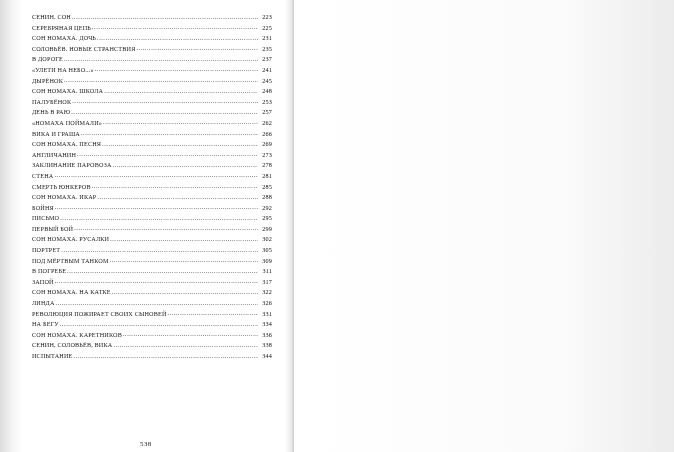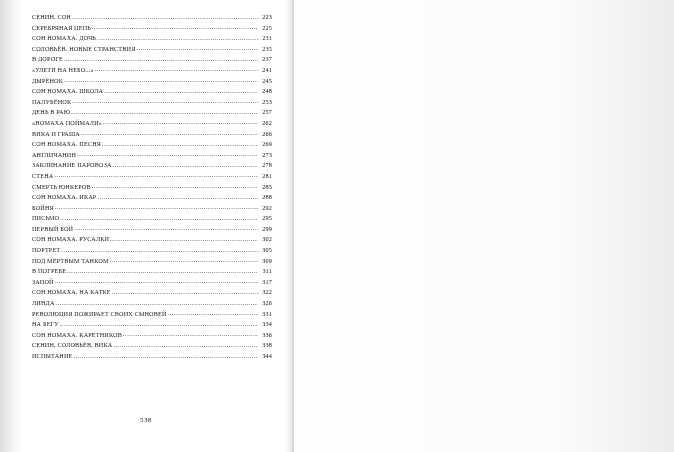--- a/index.html
+++ b/index.html
@@ -78,21 +78,21 @@
   .toc-page {
     flex: 0 0 auto;
     font-size: 6.2px;
     color: #111111;
     text-align: right;
     min-width: 13px;
   }
   .folio {
     position: absolute;
     left: 140px;
-    top: 416px;
+    top: 440px;
     font-size: 7px;
     color: #222222;
     letter-spacing: 0.4px;
   }
 </style>
 </head>
 <body>
 
 <div class="page">
   <div class="page-left-shade"></div>

